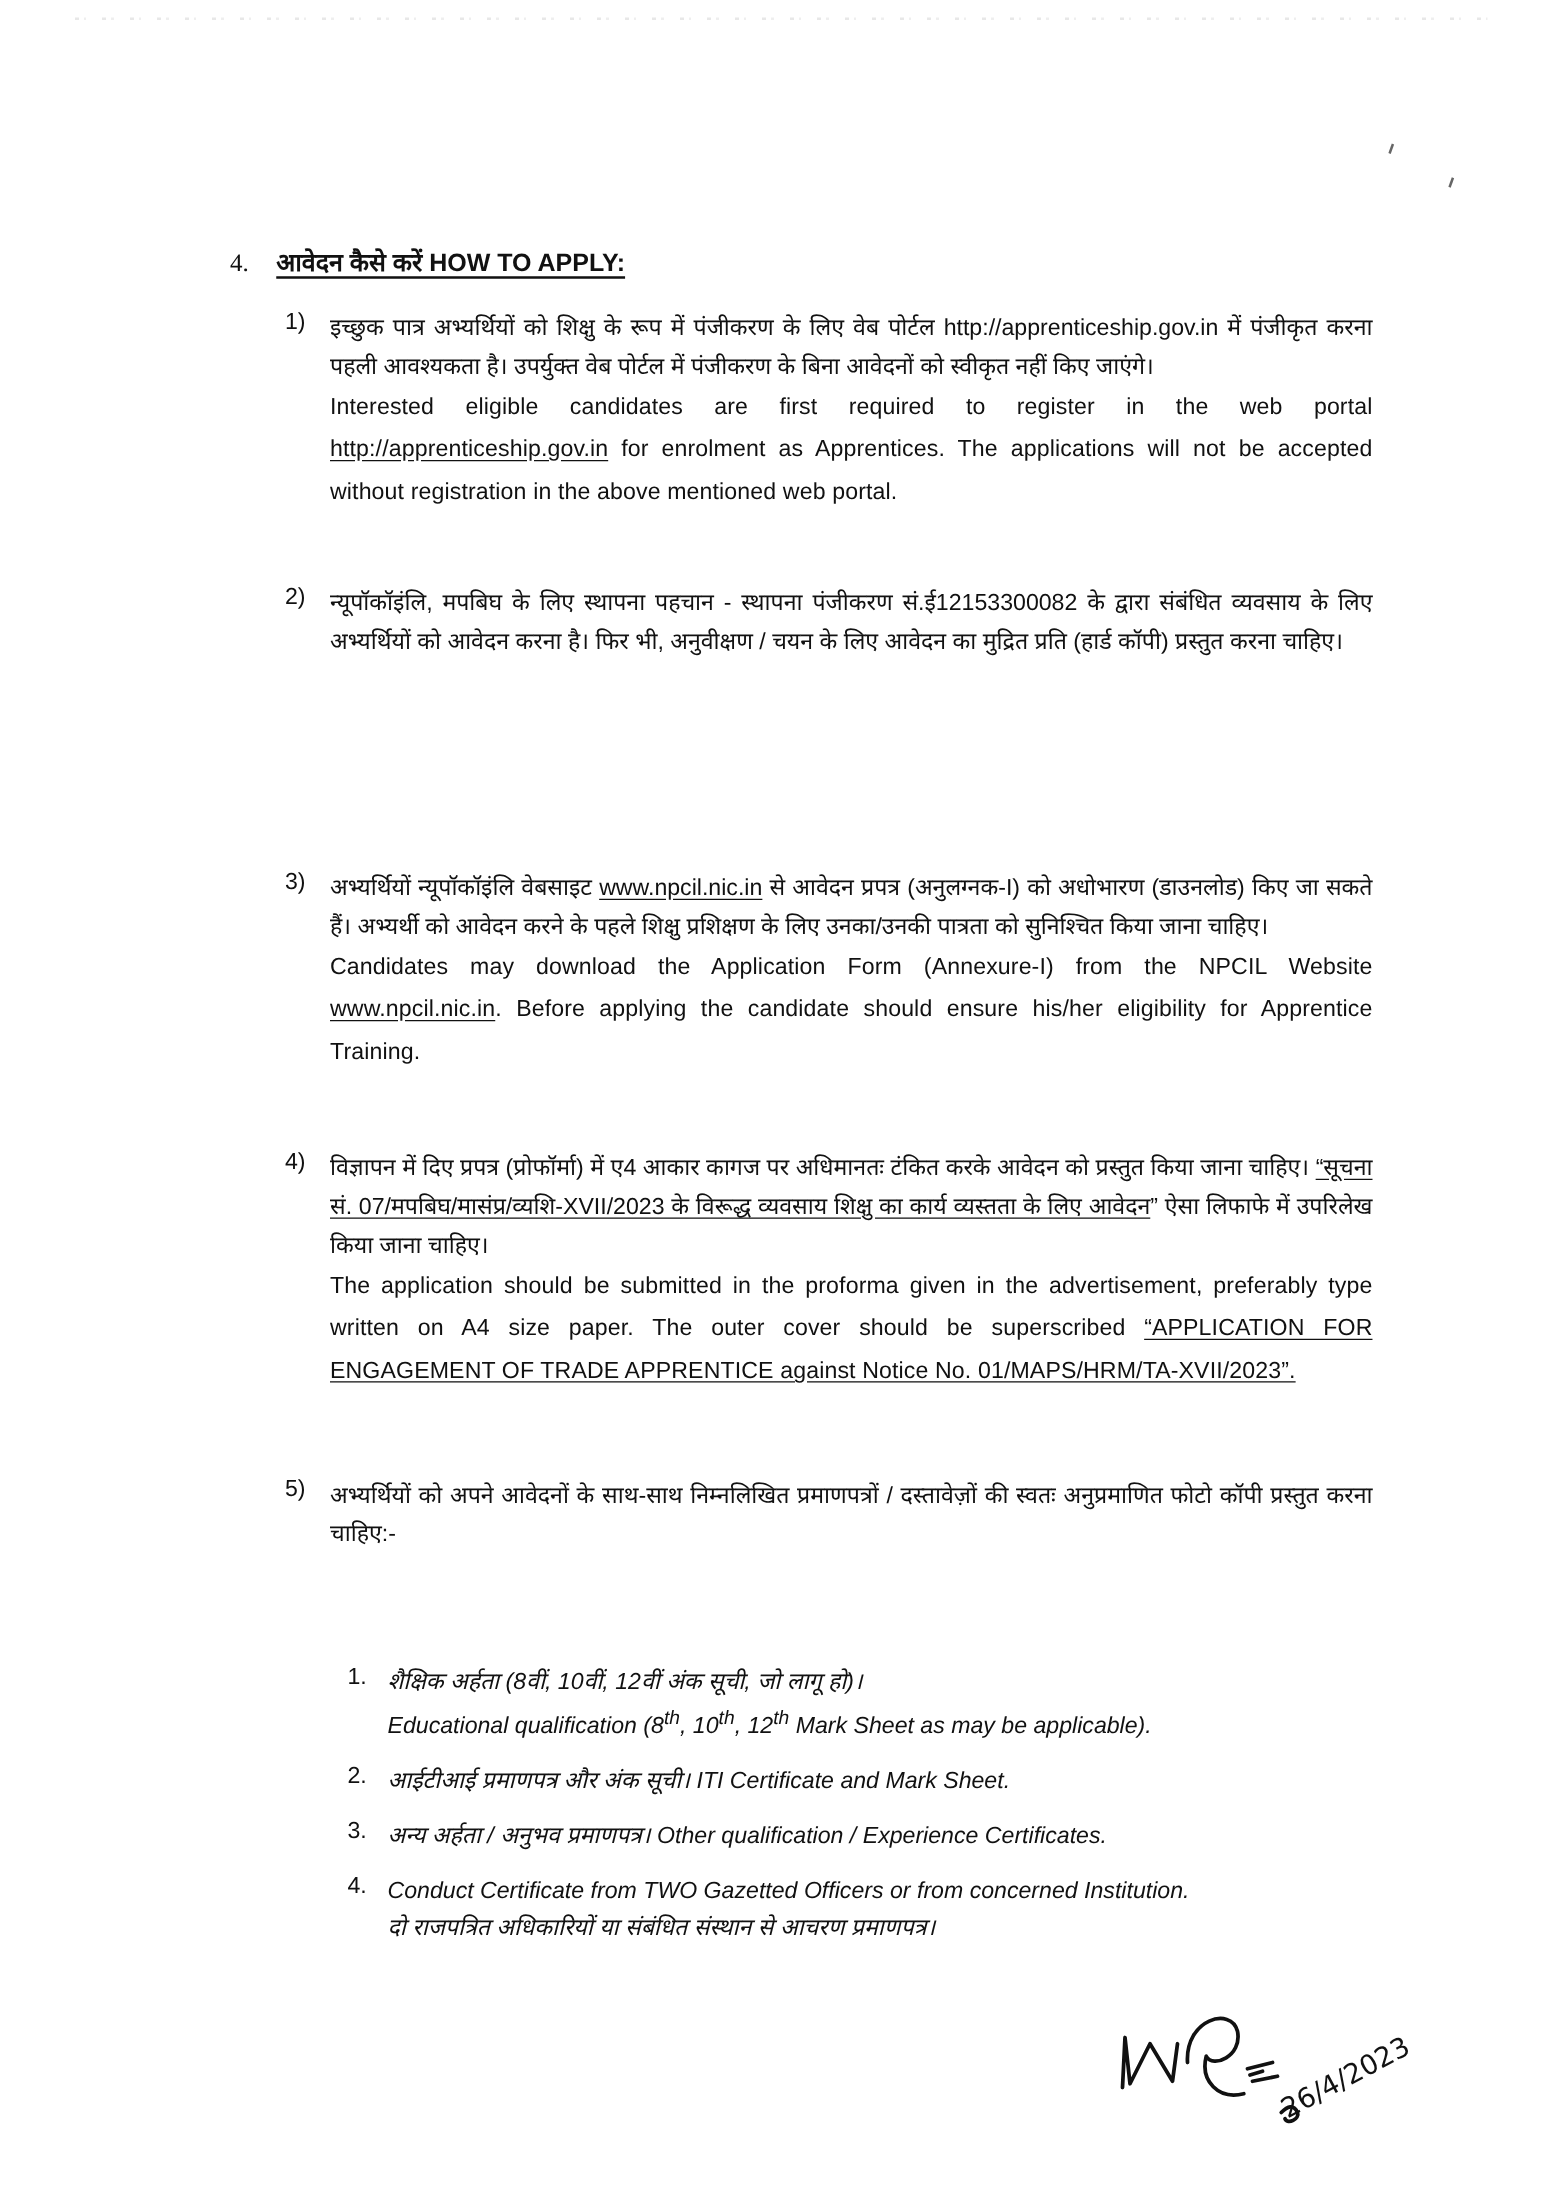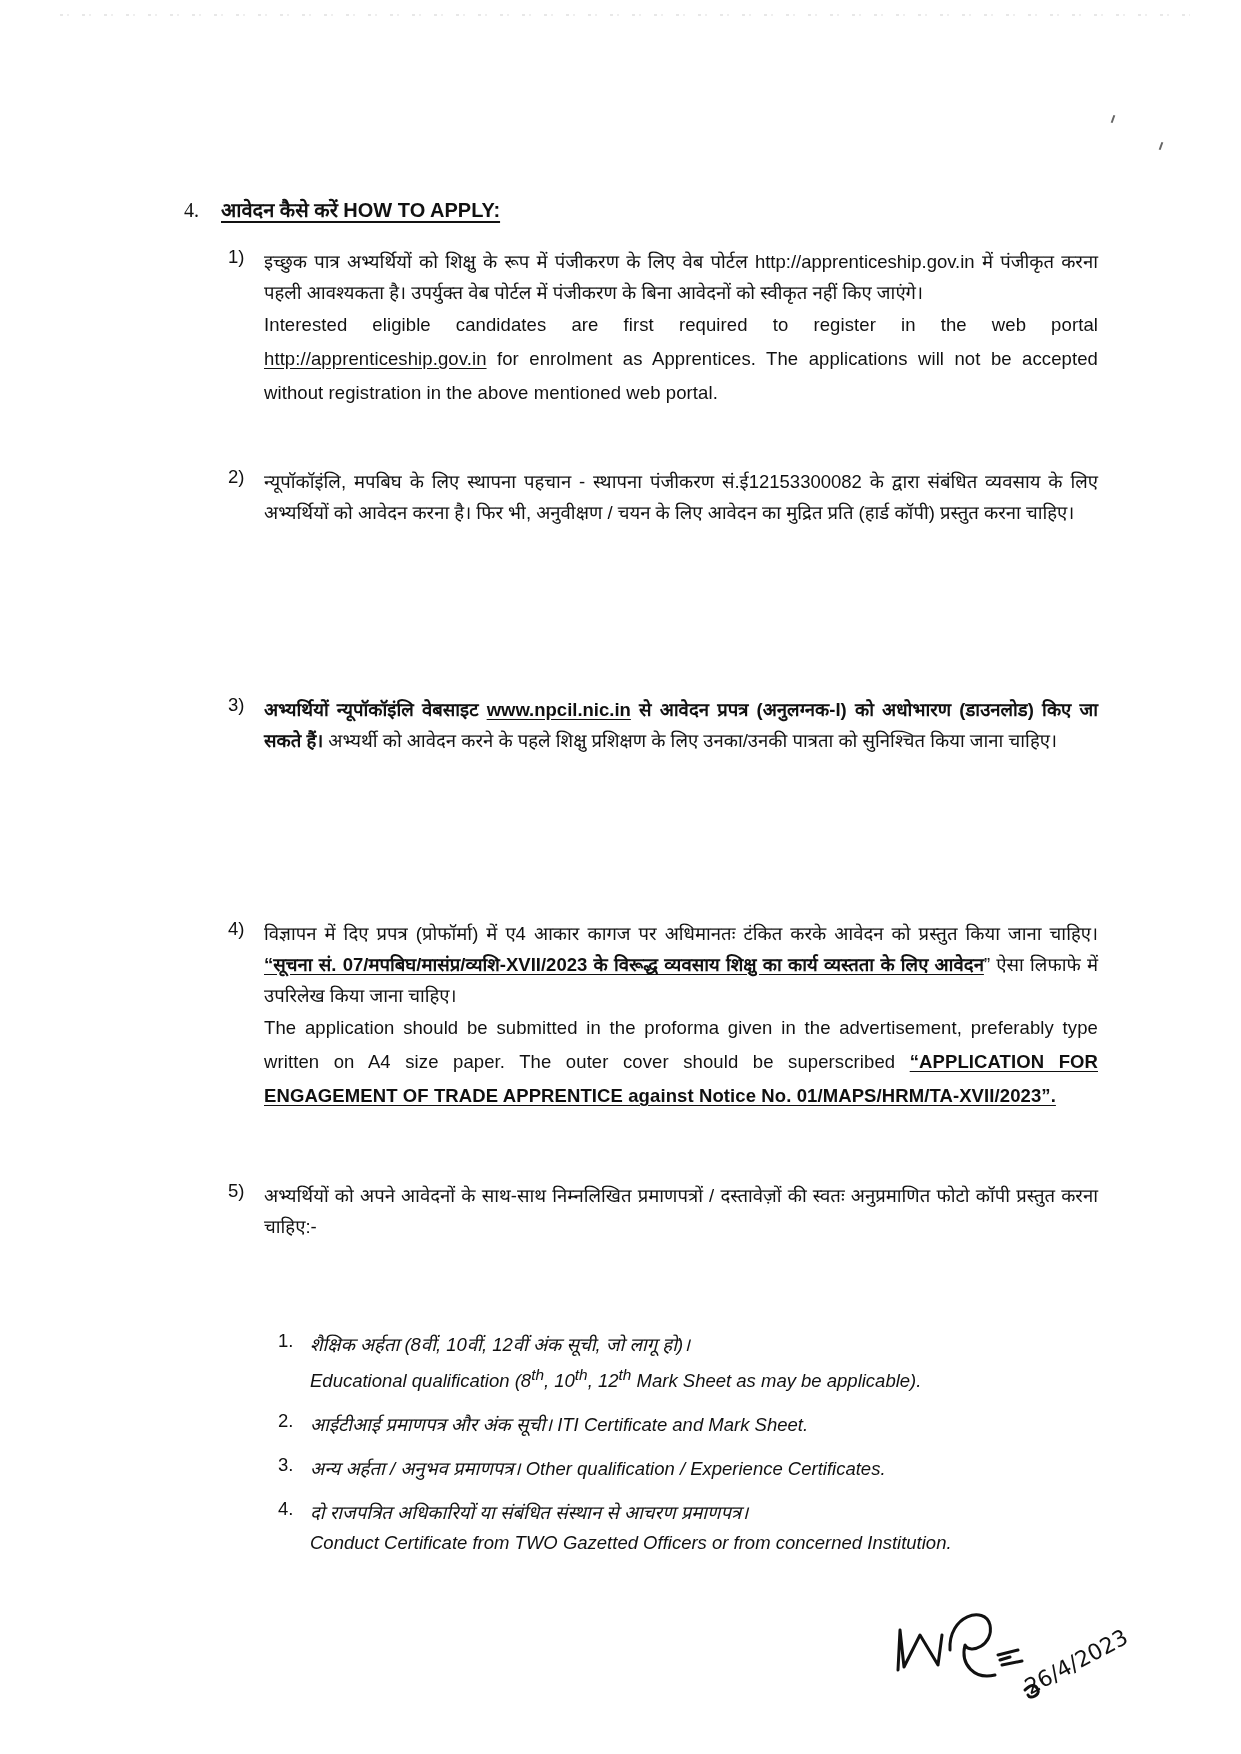--- a/index.html
+++ b/index.html
@@ -20,21 +20,21 @@
     font-size: 20px; display: flex; gap: 22px; align-items: baseline;
   }
   .section-head .num { font-family: "Liberation Serif", serif; font-size: 20px; }
   .section-head .title { text-decoration: underline; text-underline-offset: 4px; font-weight: bold; }
 
   .item { position: absolute; left: 228px; width: 870px; font-size: 18.5px; }
   .item .n { position: absolute; left: 0; top: 0; }
   .item .body { margin-left: 36px; }
   .hi { line-height: 31px; margin: 0; text-align: justify; }
   .en { line-height: 34px; margin: 0; text-align: justify; letter-spacing: 0.1px; }
-  .bold { font-weight: bold; }
+  .bold { font-weight: normal; }
   .u { text-decoration: underline; text-underline-offset: 3px; }
 
   .sublist { position: absolute; left: 278px; width: 800px; font-size: 18.5px; }
   .sub { position: relative; margin-bottom: 14px; }
   .sub .sn { position: absolute; left: 0; top: 0; }
   .sub .sb { margin-left: 32px; line-height: 30px; font-style: italic; }
 
   .signature { position: absolute; left: 890px; top: 1595px; width: 280px; height: 120px; }
   .stray { position: absolute; width: 2px; height: 8px; background: #666; transform: rotate(20deg); }
 </style>
@@ -67,20 +67,23 @@
       <p class="hi">न्यूपॉकॉइंलि, मपबिघ के लिए स्थापना पहचान - स्थापना पंजीकरण सं.ई12153300082 के द्वारा संबंधित व्यवसाय के लिए अभ्यर्थियों को आवेदन करना है। फिर भी, अनुवीक्षण / चयन के लिए आवेदन का मुद्रित प्रति (हार्ड कॉपी) प्रस्तुत करना चाहिए।</p>
     </div>
   </div>
 
   <div class="item" style="top:694px;">
     <span class="n">3)</span>
     <div class="body">
       <p class="hi">
         <span class="bold">अभ्यर्थियों न्यूपॉकॉइंलि वेबसाइट </span><span class="bold u">www.npcil.nic.in</span><span class="bold"> से आवेदन प्रपत्र (अनुलग्नक-I) को अधोभारण (डाउनलोड) किए जा सकते हैं।</span><span> अभ्यर्थी को आवेदन करने के पहले शिक्षु प्रशिक्षण के लिए उनका/उनकी पात्रता को सुनिश्चित किया जाना चाहिए।</span>
       </p>
+      <p class="en">
+        <span class="bold">Candidates may download the Application Form (Annexure-I) from the NPCIL Website </span><span class="bold u">www.npcil.nic.in</span><span>.  Before applying the candidate should ensure his/her eligibility for Apprentice Training.</span>
+      </p>
     </div>
   </div>
 
   <div class="item" style="top:918px;">
     <span class="n">4)</span>
     <div class="body">
       <p class="hi">
         <span>विज्ञापन में दिए प्रपत्र (प्रोफॉर्मा) में ए4 आकार कागज पर अधिमानतः टंकित करके आवेदन को प्रस्तुत किया जाना चाहिए। </span><span class="bold u">“सूचना सं. 07/मपबिघ/मासंप्र/व्यशि-XVII/2023 के विरूद्ध व्यवसाय शिक्षु का कार्य व्यस्तता के लिए आवेदन</span><span>” ऐसा लिफाफे में उपरिलेख किया जाना चाहिए।</span>
       </p>
       <p class="en">
@@ -108,22 +111,22 @@
       <span class="sn">2.</span>
       <div class="sb"><span>आईटीआई प्रमाणपत्र और अंक सूची।</span><span> ITI Certificate and Mark Sheet.</span></div>
     </div>
     <div class="sub">
       <span class="sn">3.</span>
       <div class="sb"><span>अन्य अर्हता / अनुभव प्रमाणपत्र।</span><span>  Other qualification / Experience Certificates.</span></div>
     </div>
     <div class="sub">
       <span class="sn">4.</span>
       <div class="sb">
+        <div>Conduct Certificate from TWO Gazetted Officers or from concerned Institution.</div>
         <div>दो राजपत्रित अधिकारियों या संबंधित संस्थान से आचरण प्रमाणपत्र।</div>
-        <div>Conduct Certificate from TWO Gazetted Officers or from concerned Institution.</div>
       </div>
     </div>
   </div>
 
   <svg class="signature" viewBox="0 0 280 120">
     <g fill="none" stroke="#111" stroke-width="3" stroke-linecap="round" stroke-linejoin="round">
       <path d="M8 75 L10 35 L14 72 L30 40 L48 70 L52 40"></path>
       <path d="M60 55 C 58 20, 95 10, 100 30 C 104 50, 80 60, 75 50 C 70 70, 85 85, 105 80"></path>
       <path d="M108 60 L128 55 M110 65 L120 62 M112 70 L132 66"></path>
       <path d="M135 95 C 140 90, 145 88, 148 95 C 150 100, 140 105, 138 100"></path>

